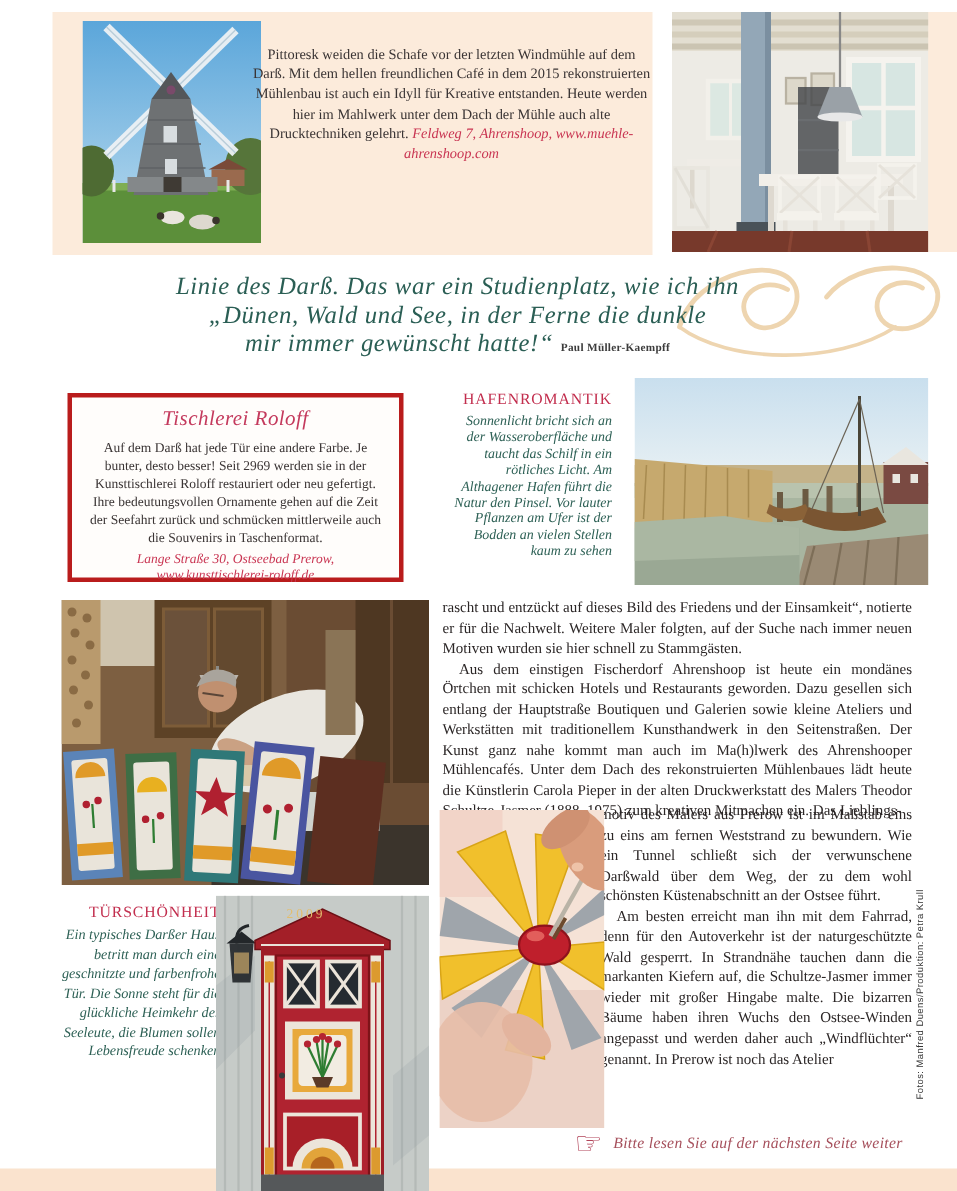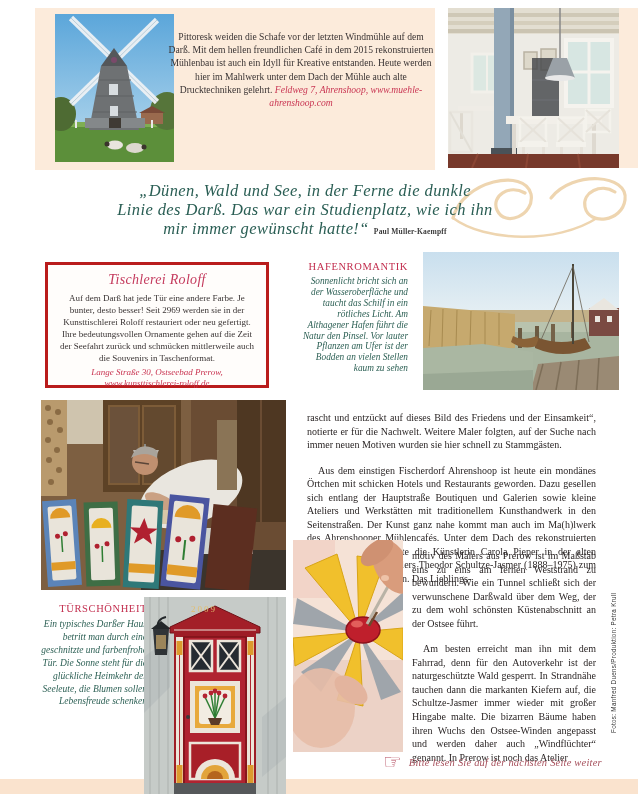--- a/index.html
+++ b/index.html
@@ -34,21 +34,21 @@
 
   
   .hafen{left:296px;top:261px;width:112px;text-align:right;}
   .sec-title{font-size:10.5px;color:#c22e4e;letter-spacing:.6px;margin-bottom:4px;font-weight:normal;}
   .teal-italic{font-style:italic;color:#2d6055;}
   .hafen-body{font-size:9.3px;line-height:10.9px;}
 
   
   .article-a{left:295px;top:399px;width:313px;}
   .article-b{left:400px;top:537px;width:208px;}
-  .article-a p,.article-b p{margin:12px;font-size:10px;line-height:13.55px;text-align:justify;color:#2b2626;}
+  .article-a p,.article-b p{margin:0;font-size:10px;line-height:13.55px;text-align:justify;color:#2b2626;}
   .indent{text-indent:11px;}
 
   
   .tuer{left:25px;top:603px;width:122px;text-align:right;}
   .tuer-body{font-size:9.5px;line-height:12.9px;}
 
   
   .bottom-strip{left:0;top:779px;width:638px;height:15px;background:#fae3ce;}
   .footer-note{left:383px;top:752px;display:flex;align-items:center;gap:7px;}
   .hand-glyph{color:#b2455a;font-size:21px;line-height:1;font-family:"DejaVu Sans",sans-serif;}
@@ -182,22 +182,22 @@
     <svg width="193" height="82" viewBox="0 0 193 82">
       <g fill="none" stroke="#eed5b0" stroke-linecap="round">
         <path d="M8 50 C 18 12, 80 0, 86 26 C 90 47, 60 60, 52 42 C 46 28, 64 16, 80 25" stroke-width="3.2"></path>
         <path d="M8 50 C 40 74, 112 76, 152 50" stroke-width="2.4"></path>
         <path d="M106 30 C 128 2, 184 6, 180 32 C 177 54, 144 58, 140 39 C 137 24, 156 15, 170 24" stroke-width="3.2"></path>
       </g>
     </svg>
   </div>
 
   <div class="abs quote">
+    <div>Linie des Darß. Das war ein Studienplatz, wie ich ihn</div>
     <div>„Dünen, Wald und See, in der Ferne die dunkle</div>
-    <div>Linie des Darß. Das war ein Studienplatz, wie ich ihn</div>
     <div><span>mir immer gewünscht hatte!“</span><span class="attr">Paul Müller-Kaempff</span></div>
   </div>
 
   <div class="abs t-box">
     <div class="box-title">Tischlerei Roloff</div>
     <div class="t-body">Auf dem Darß hat jede Tür eine andere Farbe. Je bunter, desto besser! Seit 2969 werden sie in der Kunsttischlerei Roloff restauriert oder neu gefertigt. Ihre bedeutungsvollen Ornamente gehen auf die Zeit der Seefahrt zurück und schmücken mittlerweile auch die Souvenirs in Taschenformat.</div>
     <div class="t-addr">
       <div>Lange Straße 30, Ostseebad Prerow,</div>
       <div>www.kunsttischlerei-roloff.de</div>
     </div>

